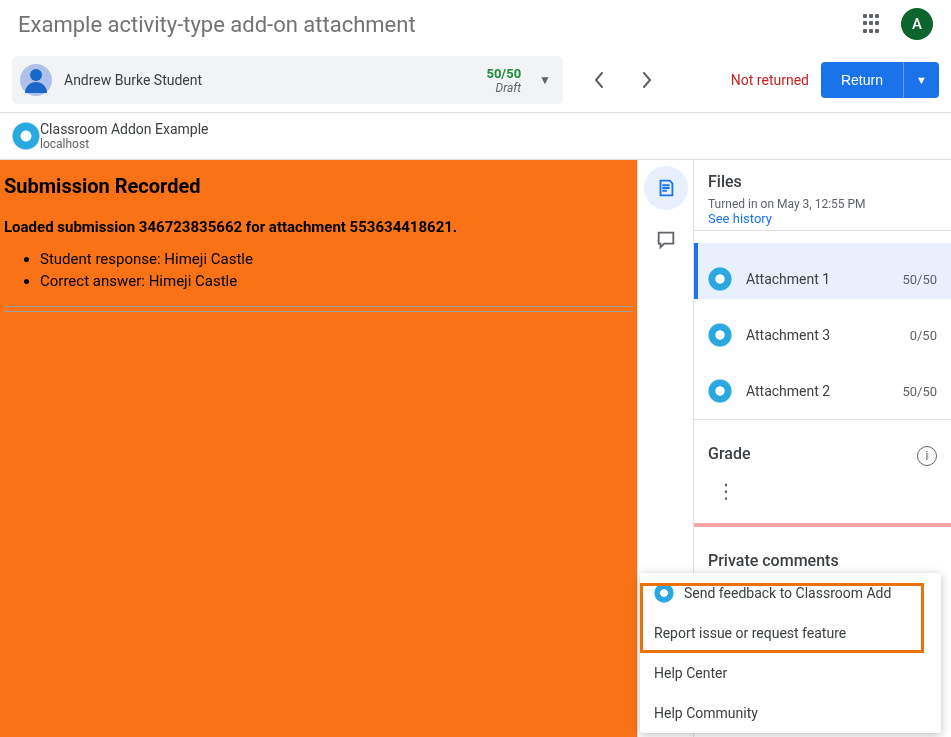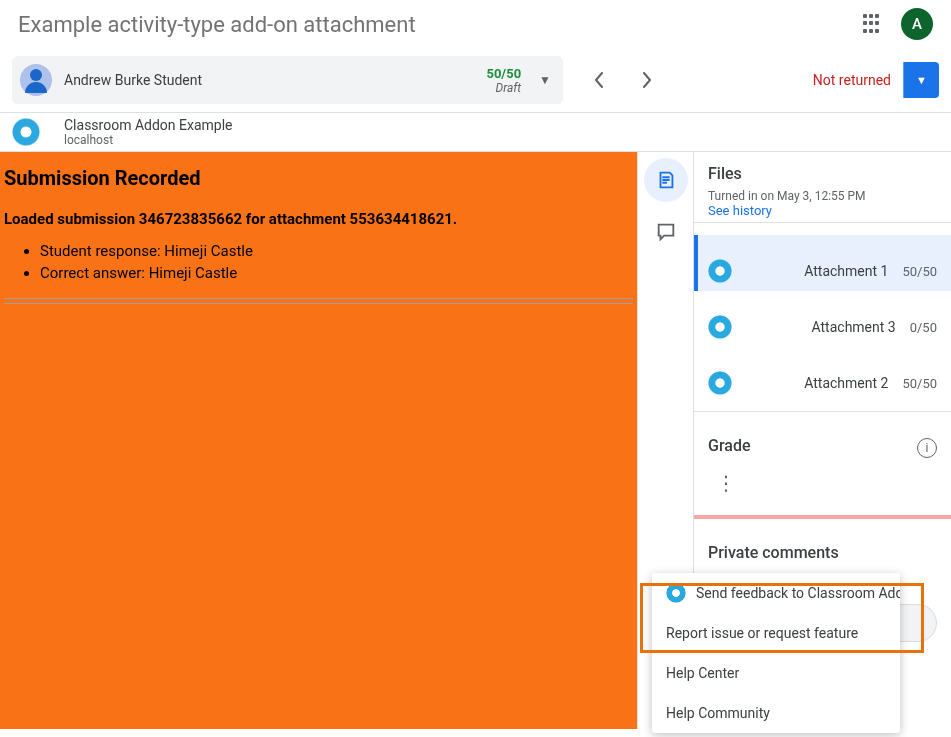--- a/index.html
+++ b/index.html
@@ -73,21 +73,21 @@
   padding: 0 20px; height:36px; font-size:14px; font-weight:500; cursor:pointer;
 }
 .return-caret-btn {
   background:#1a73e8; color:#fff; border:none; border-left:1px solid rgba(255,255,255,.3);
   border-radius:0 4px 4px 0; width:36px; height:36px; font-size:11px; cursor:pointer;
 }
 
 
 .addon-header {
   border-top:1px solid #e0e0e0; border-bottom:1px solid #e0e0e0;
-  display:flex; align-items:center; height:40px; padding: 0 12px; gap:24px;
+  display:flex; align-items:center; height:48px; padding: 0 12px; gap:0;
 }
 .addon-icon {
   width: 28px; height: 28px; border-radius:50%;
   background: radial-gradient(circle at center, #fff 25%, #2aa9e0 30% 65%, rgba(42,169,224,.25) 70%);
   flex-shrink:0;
 }
 .addon-icon.sm { width:24px; height:24px; }
 .addon-icon.xs { width:20px; height:20px; }
 .addon-header .addon-title { font-size: 14px; color:#3c4043; }
 .addon-header .addon-sub { font-size: 12px; color:#5f6368; }
@@ -110,21 +110,21 @@
 
 .right-panel { flex:1; display:flex; flex-direction:column; overflow:hidden;gap:12px; }
 .panel-section { padding: 12px 14px 14px 14px; border-bottom:1px solid #e0e0e0; position:relative; }
 .panel-section h3 { font-size:16px; font-weight:500; color:#3c4043; margin-bottom:6px; }
 .panel-section .sub { font-size:12px; color:#5f6368; }
 .panel-section .link { font-size:13px; color:#1a73e8; cursor:pointer; }
 
 .attachment-list { padding:0; }
 .attachment-row {
   display:flex; align-items:center; height:56px; padding: 16px 14px 0 14px;
-  gap:14px; cursor:pointer; position:relative;text-align:right;
+  gap:14px; cursor:pointer; position:relative;
 }
 .attachment-row.active { background:#e8f0fe; }
 .attachment-row.active::before {
   content:""; position:absolute; left:0; top:0; bottom:0; width:4px; background:#1a73e8;
 }
 .attachment-row .att-name { flex:1; font-size:14px; color:#3c4043; }
 .attachment-row .att-grade { font-size:13px; color:#5f6368; }
 
 .grade-input-wrap { display:flex; align-items:center; gap:14px; margin-top:10px; }
 .grade-input {
@@ -132,24 +132,23 @@
   display:flex; align-items:center; justify-content:flex-end; padding:0 14px;
   font-size:17px; color:#3c4043; cursor:text; background:#fff;
 }
 .grade-input .val { color:#202124; }
 .grade-input .denom { color:#80868b; }
 .more-btn { width:36px; height:36px; display:flex; align-items:center; justify-content:center; color:#5f6368; cursor:pointer; font-size:20px; }
 .info-icon { position:absolute; right:14px; top:14px; width:20px; height:20px; border:1.5px solid #5f6368; border-radius:50%; color:#5f6368; font-size:12px; display:flex; align-items:center; justify-content:center; cursor:pointer; }
 
 
 .feedback-popup {
-  position:absolute; left:640px; bottom:4px; width:248px;
+  position:absolute; left:640px; bottom:4px; width:301px;
   background:#fff; box-shadow:0 2px 10px rgba(0,0,0,.25); border-radius:3px;
   z-index:60;
-  margin-left:12px;
 }
 .feedback-popup .row { height:40px; display:flex; align-items:center; padding:0 14px; gap:10px; font-size:14px; color:#3c4043; cursor:pointer; white-space:nowrap; overflow:hidden; }
 .highlight-box {
   position:absolute; left:640px; width:284px; height:70px;
   border:3px solid #e8710a; z-index:61; pointer-events:none;
 }
 
 
 .comment-input-stub {
   margin:10px 14px 0 14px; height:38px; border:1px solid #dadce0; border-radius:20px;
@@ -201,20 +200,21 @@
           <path d="M2 1 L8 8 L2 15" stroke="#5f6368" stroke-width="2" fill="none" stroke-linecap="round" stroke-linejoin="round"></path>
         </svg>
     </div>
   </div>
 
   <div class="toolbar-spacer"></div>
 
   <div class="not-returned">Not returned</div>
 
   <div class="return-group">
+    <button class="return-btn">Return</button>
     <button class="return-caret-btn">▼</button>
   </div>
 </div>
 
 <div class="addon-header">
   <div class="addon-icon"></div>
   <div>
     <div class="addon-title">Classroom Addon Example</div>
     <div class="addon-sub">localhost</div>
   </div>

